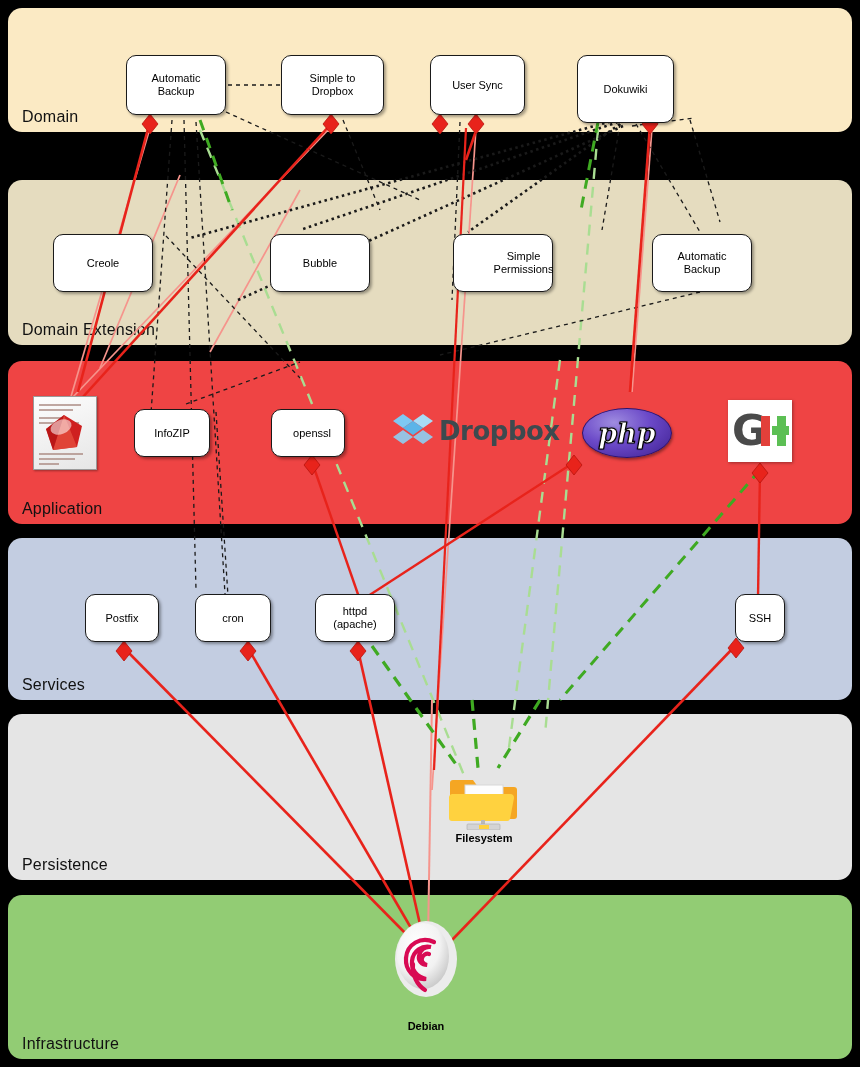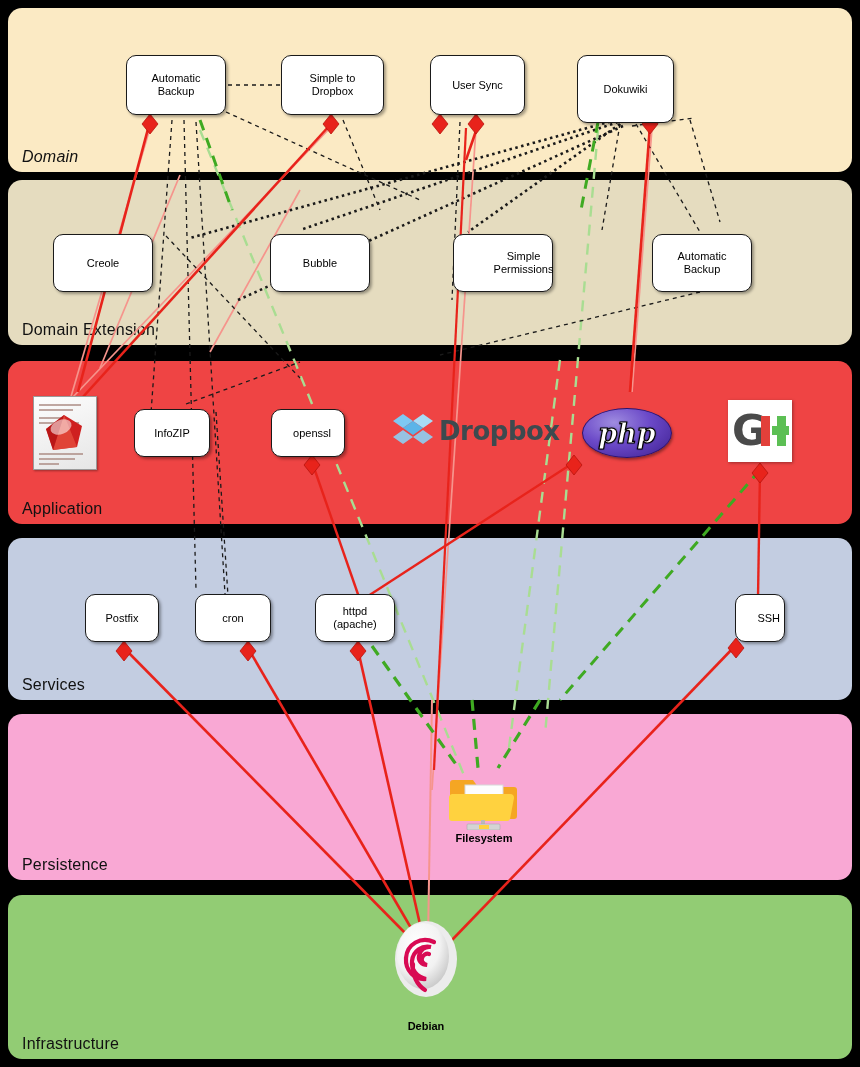--- a/index.html
+++ b/index.html
@@ -39,33 +39,33 @@
   
   .foldericon{position:relative;width:70px;height:62px;}
   
   .debwrap{position:relative;width:78px;height:96px;}
 </style>
 </head>
 <body>
 
 <div id="stage">
 
-  <div class="layer" style="left:8px;top:8px;width:844px;height:164px;background:#fbeac4;font-style:italic;">
+  <div class="layer" style="left:8px;top:8px;width:844px;height:124px;background:#fbeac4;">
     <div class="layer-label">Domain</div>
   </div>
   <div class="layer" style="left:8px;top:180px;width:844px;height:165px;background:#e5dcbf;">
     <div class="layer-label">Domain Extension</div>
   </div>
   <div class="layer" style="left:8px;top:361px;width:844px;height:163px;background:#ef4444;">
     <div class="layer-label">Application</div>
   </div>
   <div class="layer" style="left:8px;top:538px;width:844px;height:162px;background:#c3cde1;">
     <div class="layer-label">Services</div>
   </div>
-  <div class="layer" style="left:8px;top:714px;width:844px;height:166px;background:#f9a8d4;">
+  <div class="layer" style="left:8px;top:714px;width:844px;height:166px;background:#e5e5e5;">
     <div class="layer-label">Persistence</div>
   </div>
   <div class="layer" style="left:8px;top:895px;width:844px;height:164px;background:#92cc74;text-align:right;">
     <div class="layer-label">Infrastructure</div>
   </div>
 
   <svg id="wires" viewBox="0 0 860 1067" xmlns="http://www.w3.org/2000/svg">
 
     <g stroke="#f6948c" stroke-width="1.7" fill="none">
       <line x1="150" y1="128" x2="70" y2="400"></line>
@@ -241,21 +241,21 @@
   <div class="node" style="left:85px;top:594px;width:74px;height:48px;">
     <span>Postfix</span>
   </div>
   <div class="node" style="left:195px;top:594px;width:76px;height:48px;">
     <span>cron</span>
   </div>
   <div class="node" style="left:315px;top:594px;width:80px;height:48px;">
     <span style="white-space:pre-line;">httpd
 (apache)</span>
   </div>
-  <div class="node" style="left:735px;top:594px;width:50px;height:48px;justify-content:flex-end;">
+  <div class="node" style="left:735px;top:594px;width:50px;height:48px;">
     <span>SSH</span>
   </div>
 
   <div class="iconnode" style="left:449px;top:768px;">
     <svg class="foldericon" viewBox="0 0 70 62">
       <path d="M4 12 h20 l5 7 h36 a3 3 0 0 1 3 3 v26 a3 3 0 0 1 -3 3 h-61 a3 3 0 0 1 -3 -3 v-33 a3 3 0 0 1 3 -3 z" fill="#f5a623"></path>
       <rect x="16" y="17" width="38" height="28" fill="#fdfdfd" stroke="#d8d8d8"></rect>
       <path d="M3 26 h58 a4 4 0 0 1 4 4 l-4 21 a3 3 0 0 1 -3 2 h-55 a3 3 0 0 1 -3 -3 v-20 a4 4 0 0 1 3 -4 z" fill="#ffd23f"></path>
       <rect x="32" y="52" width="4" height="5" fill="#b9b9b9"></rect>
       <rect x="18" y="56" width="33" height="6" rx="1" fill="#d4d4d4" stroke="#a9a9a9" stroke-width=".6"></rect>

